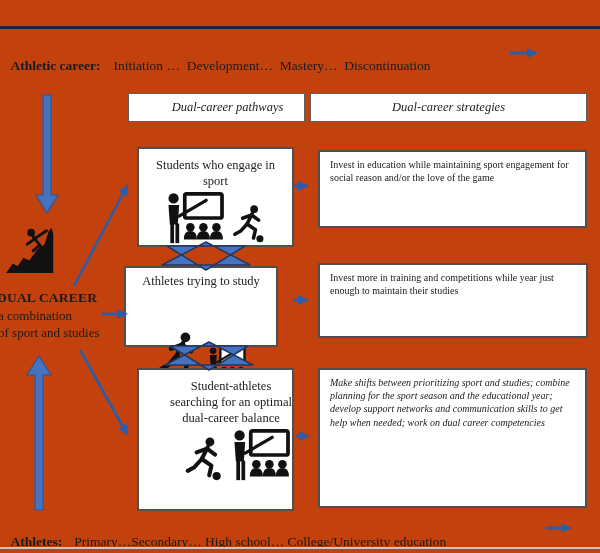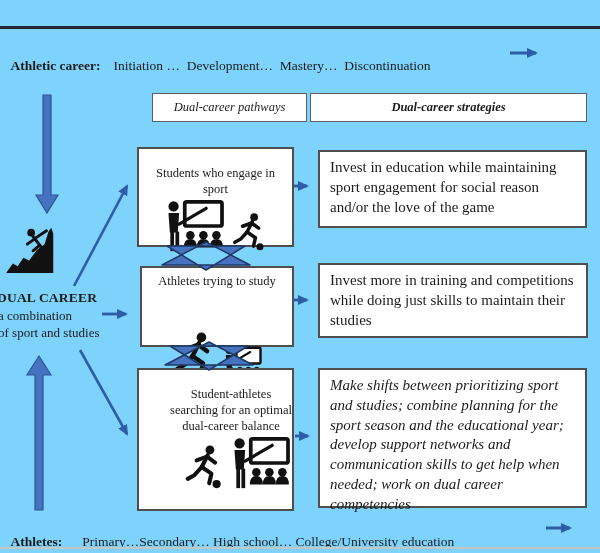--- a/index.html
+++ b/index.html
@@ -1,55 +1,55 @@
 <!DOCTYPE html>
 <html><head>
 <meta charset="utf-8">
 <style>
   html,body{margin:0;padding:0;background:#ffffff;}
   #stage{
-    position:relative;width:600px;height:553px;background:#7dd3fc;overflow:hidden;
+    position:relative;width:600px;height:553px;background:#c2410c;overflow:hidden;
     font-family:"Liberation Serif", serif;color:#1b1b1b;
   }
   .abs{position:absolute;}
   .hline{position:absolute;left:0;width:600px;}
   #top-line{top:26px;height:3px;background:#23233a;}
   #bottom-line{top:547px;height:2px;background:#c6c6c6;}
 
   .timeline-row{position:absolute;left:-3px;white-space:pre;font-size:13.5px;}
   #athletic-row{top:42px;}
   #education-row{top:518px;}
   .timeline-label{font-weight:bold;}
   .timeline-stages{margin-left:13px;}
-  #education-row .timeline-stages{margin-left:20px;}
+  #education-row .timeline-stages{margin-left:12px;}
 
   .hdr-box{
     position:absolute;border:1.5px solid #5f5f5f;background:#fff;
     display:flex;align-items:center;justify-content:center;
     font-style:italic;font-size:12.5px;
   }
-  #hdr-pathways{left:152px;top:93px;width:153px;height:27px;}
-  #hdr-strategies{left:310px;top:93px;width:275px;height:27px;font-weight:bold;}
+  #hdr-pathways{left:128px;top:93px;width:153px;height:27px;padding-left:22px;}
+  #hdr-strategies{left:310px;top:93px;width:275px;height:27px;}
 
   .pbox{
     position:absolute;border:2px solid #4f4f4f;background:#fff;
     display:flex;flex-direction:column;align-items:center;
   }
   #pbox1{left:137px;top:147px;width:153px;height:96px;}
-  #pbox2{left:140px;top:266px;width:150px;height:77px;gap:40px;}
+  #pbox2{left:124px;top:266px;width:150px;height:77px;gap:40px;}
   #pbox3{left:137px;top:368px;width:153px;height:139px;align-items:flex-end;}
-  .ptitle{font-size:12.5px;line-height:1.28;text-align:center;margin-top:16px;}
+  .ptitle{font-size:12.5px;line-height:1.28;text-align:center;margin-top:8px;}
   #pbox1 .ptitle{width:138px;}
   #pbox2 .ptitle{width:142px;margin-top:5px;}
   #pbox3 .ptitle{width:122px;}
   .icon-row{display:flex;align-items:flex-end;justify-content:center;gap:5px;margin-top:2px;}
 
   .sbox{
     position:absolute;border:2px solid #4f4f4f;background:#fff;
-    font-size:15px;line-height:1.32;
+    font-size:10px;line-height:1.32;
   }
   .sbox .stext{padding:6px 8px 0 10px;}
   #sbox1{left:318px;top:150px;width:265px;height:74px;}
   #sbox2{left:318px;top:263px;width:266px;height:71px;}
   #sbox3{left:318px;top:368px;width:265px;height:136px;font-style:italic;}
 
   #dual-title{left:-3px;top:290px;font-weight:bold;font-size:13.5px;letter-spacing:.2px;}
   #dual-sub1{left:-2px;top:308px;font-size:13px;}
   #dual-sub2{left:-2px;top:325px;font-size:13px;}
 
@@ -157,21 +157,21 @@
       <svg width="62" height="54">
           <use href="#sym-presentation"></use>
         </svg>
     </div>
   </div>
 
   <div id="sbox1" class="sbox">
     <div class="stext">Invest in education while maintaining sport engagement for social reason and/or the love of the game</div>
   </div>
   <div id="sbox2" class="sbox">
-    <div class="stext">Invest more in training and competitions while doing just skills to maintain their studies</div>
+    <div class="stext">Invest more in training and competitions while year just enough to maintain their studies</div>
   </div>
   <div id="sbox3" class="sbox">
     <div class="stext">Make shifts between prioritizing sport and studies; combine planning for the sport season and the educational year; develop support networks and communication skills to get help when needed; work on dual career competencies</div>
   </div>
 
   <svg id="climber-svg" class="abs" width="58" height="50">
       <use href="#sym-climber"></use>
     </svg>
   <div id="dual-title" class="abs">DUAL CAREER</div>
   <div id="dual-sub1" class="abs">a combination</div>

